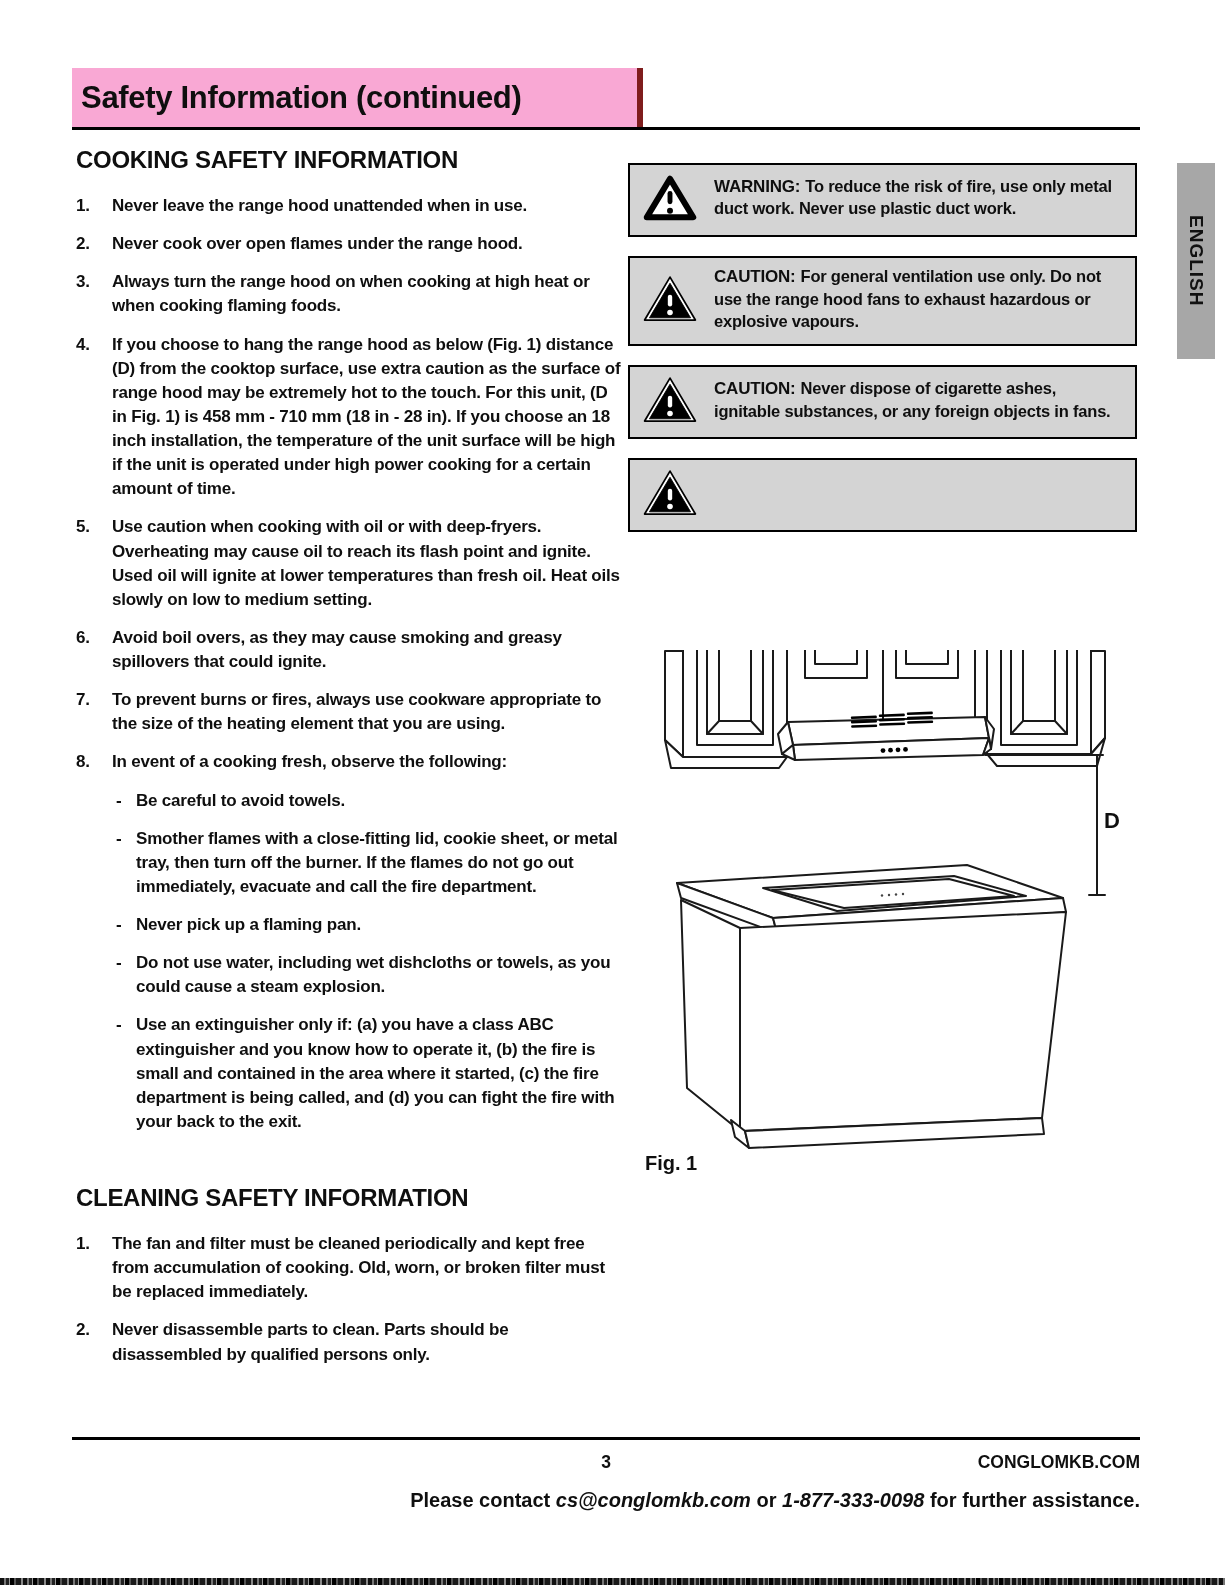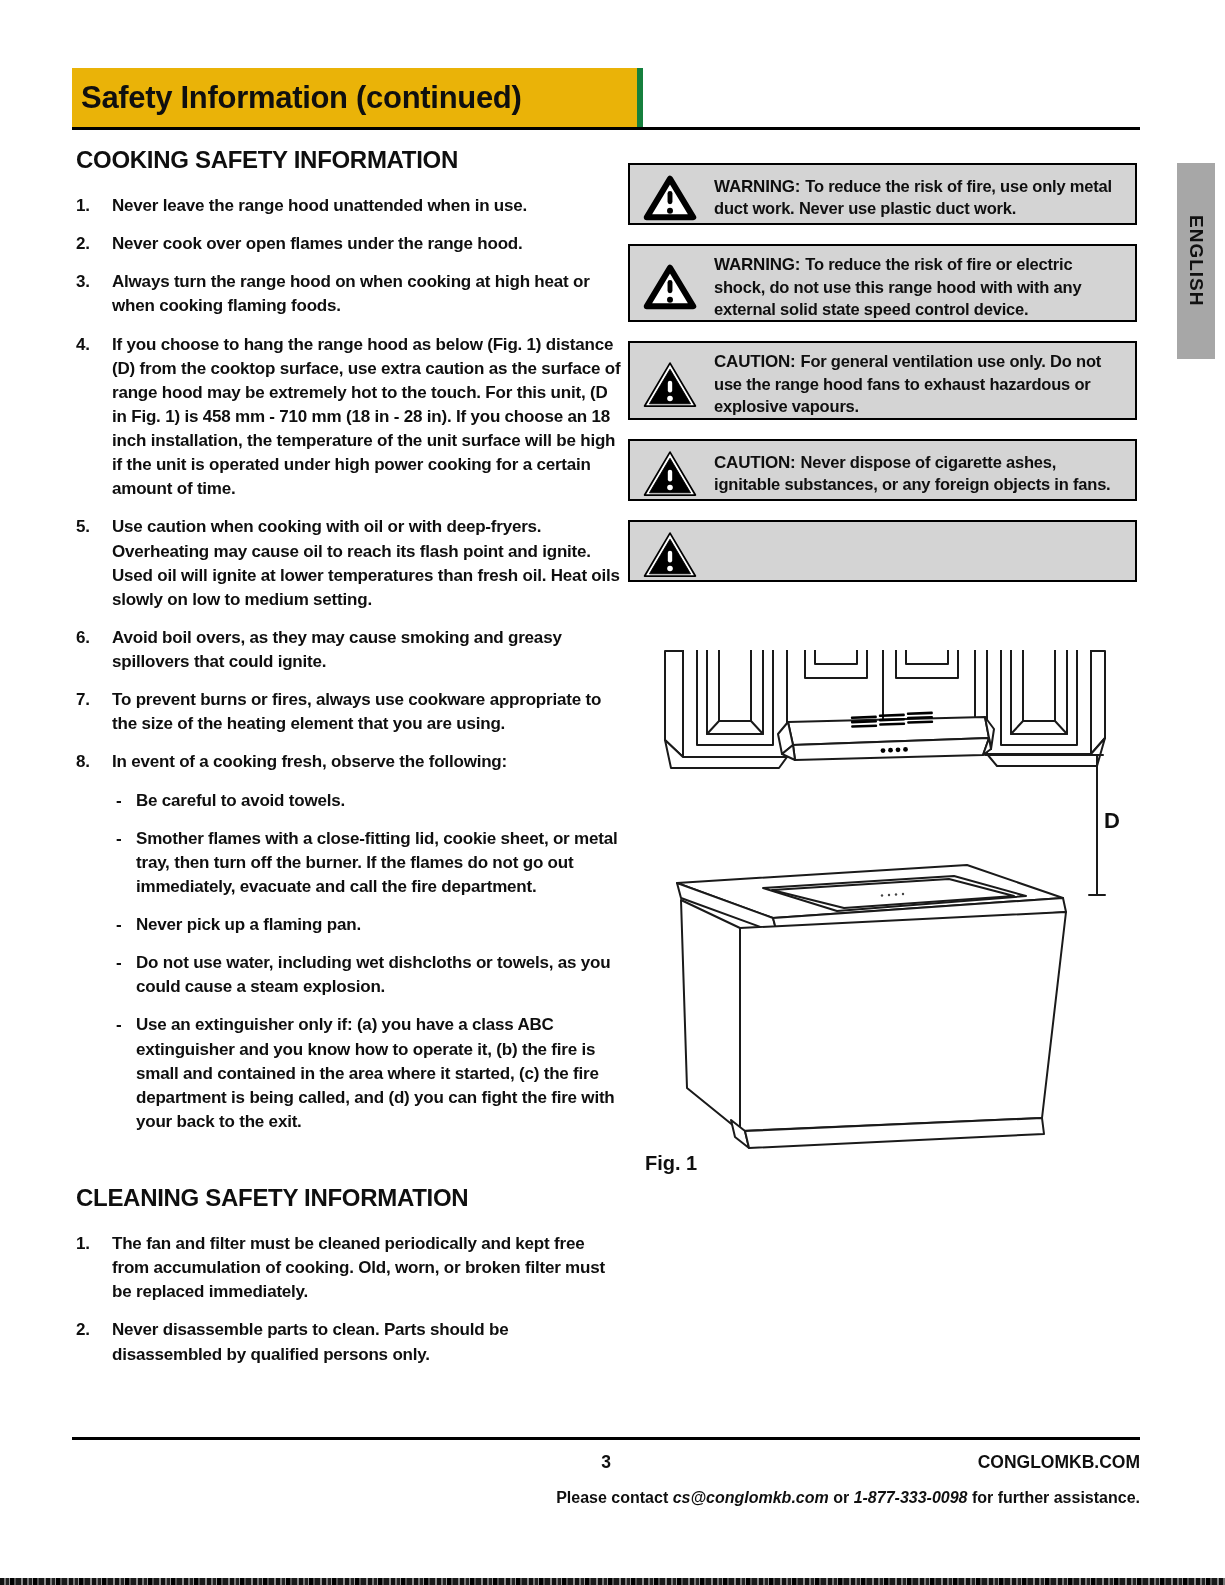--- a/index.html
+++ b/index.html
@@ -4,21 +4,21 @@
 <style>
   html,body{margin:0;padding:0;}
   body{
     width:1225px;height:1585px;position:relative;background:#ffffff;
     font-family:"Liberation Sans",sans-serif;color:#0f0f0f;font-weight:bold;
     overflow:hidden;
   }
   
   .title-bar{
     position:absolute;left:72px;top:68px;width:556px;height:59px;
-    background:#eab308;border-right:6px solid #15803d;
+    background:#f9a8d4;border-right:6px solid #7f1d1d;
     font-size:31px;letter-spacing:-0.3px;
     display:flex;align-items:center;padding-left:9px;
   }
   .header-rule{position:absolute;left:72px;top:127px;width:1068px;height:3px;background:#000;}
   .lang-tab{
     position:absolute;left:1177px;top:163px;width:38px;height:196px;background:#a7a7a7;
     display:flex;align-items:center;justify-content:center;
     writing-mode:vertical-rl;font-size:19px;letter-spacing:1px;color:#111;
   }
   
@@ -30,35 +30,35 @@
   .num-item .num{width:36px;flex:0 0 36px;}
   .num-item .itext{flex:1;}
   .sub-list{margin-top:14px;}
   .sub-item{display:flex;margin:0 0 14px 0;padding-left:4px;}
   .sub-item .dash{width:20px;flex:0 0 20px;}
   .sub-item .stext{flex:1;}
   
   .alerts{position:absolute;left:628px;top:163px;width:509px;}
   .alert{
     background:#d4d4d4;border:2px solid #000;display:flex;align-items:center;
-    gap:16px;padding:8px 10px 0 12px;margin-bottom:19px;min-height:46px;
+    gap:16px;padding:8px 10px 12px 12px;margin-bottom:19px;min-height:46px;
   }
   .alert .icon{flex:0 0 56px;display:flex;align-items:center;justify-content:center;}
   .alert p{margin:0;font-size:16.5px;line-height:1.33;letter-spacing:-0.2px;}
   .alert .alabel{margin-right:5px;font-size:17px;}
   
   .figure{position:absolute;left:645px;top:650px;width:480px;height:500px;}
   .figure svg{display:block;}
   .fig-caption{position:absolute;left:645px;top:1152px;width:480px;font-size:20px;}
   
   .footer-rule{position:absolute;left:72px;top:1437px;width:1068px;height:3px;background:#000;}
   .footer-row{position:absolute;left:72px;top:1452px;width:1068px;height:24px;font-size:17.5px;}
   .footer-row .pagenum{position:absolute;left:50%;transform:translateX(-50%);}
   .footer-row .website{position:absolute;right:0;}
-  .contact-row{position:absolute;left:72px;top:1489px;width:1068px;text-align:right;font-size:16px;}
+  .contact-row{position:absolute;left:72px;top:1489px;width:1068px;text-align:right;font-size:20px;}
   .contact-row .it{font-style:italic;}
   
   .scan-strip{
     position:absolute;left:0;bottom:0;width:1225px;height:7px;
     background:repeating-linear-gradient(90deg,#111 0 4px,#777 4px 6px,#222 6px 9px,#999 9px 10px,#000 10px 14px,#555 14px 16px,#1a1a1a 16px 21px,#8a8a8a 21px 23px);
   }
 </style>
 </head>
 <body>
 
@@ -148,30 +148,20 @@
     <span class="icon">
       <svg viewBox="0 0 64 56" width="56" height="50">
         <path d="M32 6 L58.5 50 L5.5 50 Z" fill="#fff" stroke="#000" stroke-width="7" stroke-linejoin="round"></path>
         <rect x="29.2" y="20" width="5.6" height="15" rx="2.8" fill="#000"></rect>
         <circle cx="32" cy="42.5" r="3.4" fill="#000"></circle>
       </svg>
     </span>
     <p><span class="alabel">WARNING:</span><span>To reduce the risk of fire, use only metal duct work. Never use plastic duct work.</span></p>
   </div>
 
-  <div class="alert">
-    <span class="icon">
-      <svg viewBox="0 0 64 56" width="56" height="50">
-        <path d="M32 6 L58.5 50 L5.5 50 Z" fill="#fff" stroke="#000" stroke-width="7" stroke-linejoin="round"></path>
-        <rect x="29.2" y="20" width="5.6" height="15" rx="2.8" fill="#000"></rect>
-        <circle cx="32" cy="42.5" r="3.4" fill="#000"></circle>
-      </svg>
-    </span>
-    <p><span class="alabel">WARNING:</span><span>To reduce the risk of fire or electric shock, do not use this range hood with with any external solid state speed control device.</span></p>
-  </div>
 
   <div class="alert">
     <span class="icon">
       <svg viewBox="0 0 64 56" width="56" height="50">
         <path d="M32 3 L61 52 L3 52 Z" fill="#fff" stroke="#000" stroke-width="2" stroke-linejoin="round"></path>
         <path d="M32 10 L55.5 49.5 L8.5 49.5 Z" fill="#000" stroke="#000" stroke-linejoin="round"></path>
         <rect x="29.5" y="23" width="5" height="13.5" rx="2.5" fill="#fff"></rect>
         <circle cx="32" cy="43.5" r="3.2" fill="#fff"></circle>
       </svg>
     </span>

